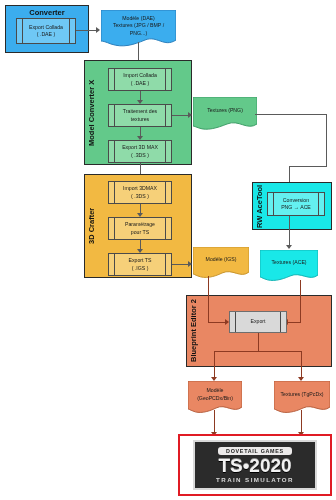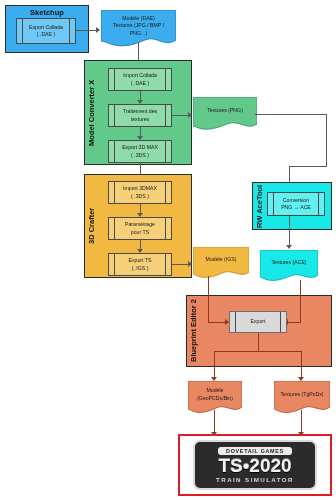--- a/index.html
+++ b/index.html
@@ -63,21 +63,21 @@
   .arw.right.red{border-left-color:#8d3a22;}
   .arw.left.red{border-right-color:#8d3a22;}
 
   
   #logo-plate{
     position:absolute;box-sizing:border-box;
     background:#ffffff;border:2px solid #e01b24;
     display:flex;align-items:center;justify-content:center;
   }
   #logo-inner{
-    background:#2b2b2b;border:2px solid #d9d9d9;border-radius:7px;
+    background:#2b2b2b;border:2px solid #d9d9d9;border-radius:0;
     width:120px;height:46px;position:relative;
     display:flex;flex-direction:column;align-items:center;justify-content:center;
   }
   #logo-dovetail{
     background:#eceaea;color:#232323;font-weight:bold;
     font-size:5.4px;letter-spacing:.7px;
     padding:1px 8px;border-radius:3px;margin-top:-1px;
   }
   #logo-ts{
     color:#f2f2f2;font-weight:bold;font-size:19px;letter-spacing:0px;
@@ -88,21 +88,21 @@
     color:#d8d8d8;font-size:6.2px;font-weight:bold;letter-spacing:1.4px;
     margin-top:1px;
   }
 </style>
 </head>
 <body>
 
 <div id="canvas">
 
   <div class="pool" id="pool-sketchup" style="left:5px;top:5px;width:84px;height:48px;background:#3BADEE;">
-    <div class="pool-title" style="margin-top:3px;">Sketchup</div>
+    <div class="pool-title" style="margin-top:3px;">Converter</div>
   </div>
   <div class="proc" style="left:16px;top:18px;width:60px;height:26px;background:#6FC8F5;">
     <span class="lbl">
       <span>Export Collada</span><br>
       <span>( .DAE )</span>
     </span>
   </div>
 
   <div class="ln h" style="left:76px;top:30px;width:21px;"></div>
   <div class="arw right" style="left:96px;top:27px;"></div>

